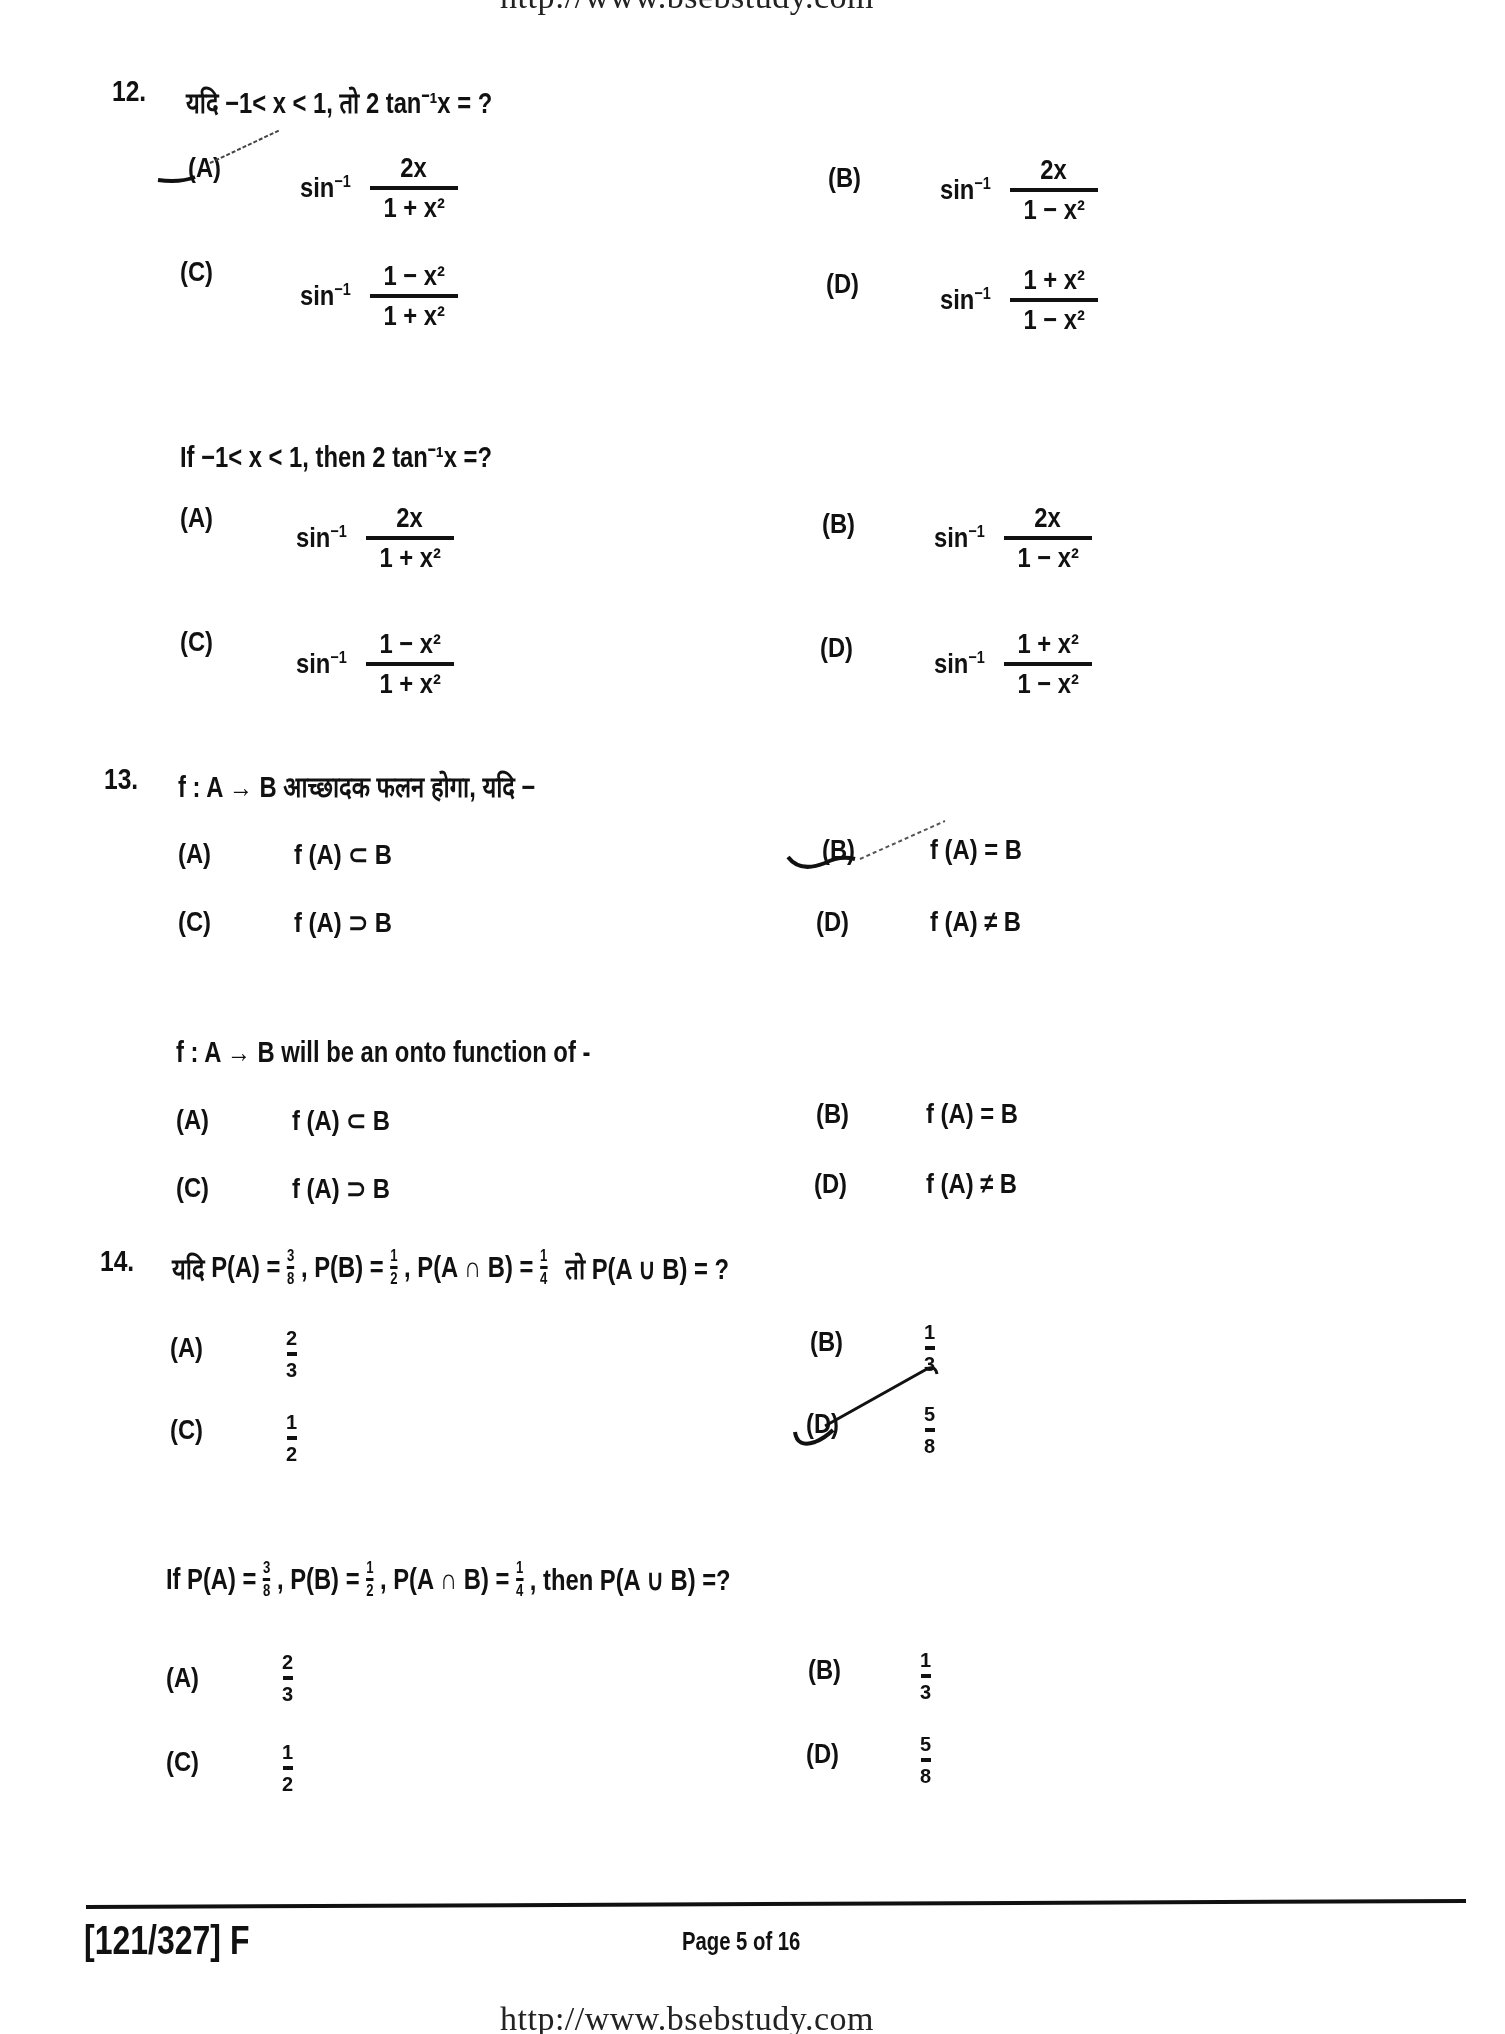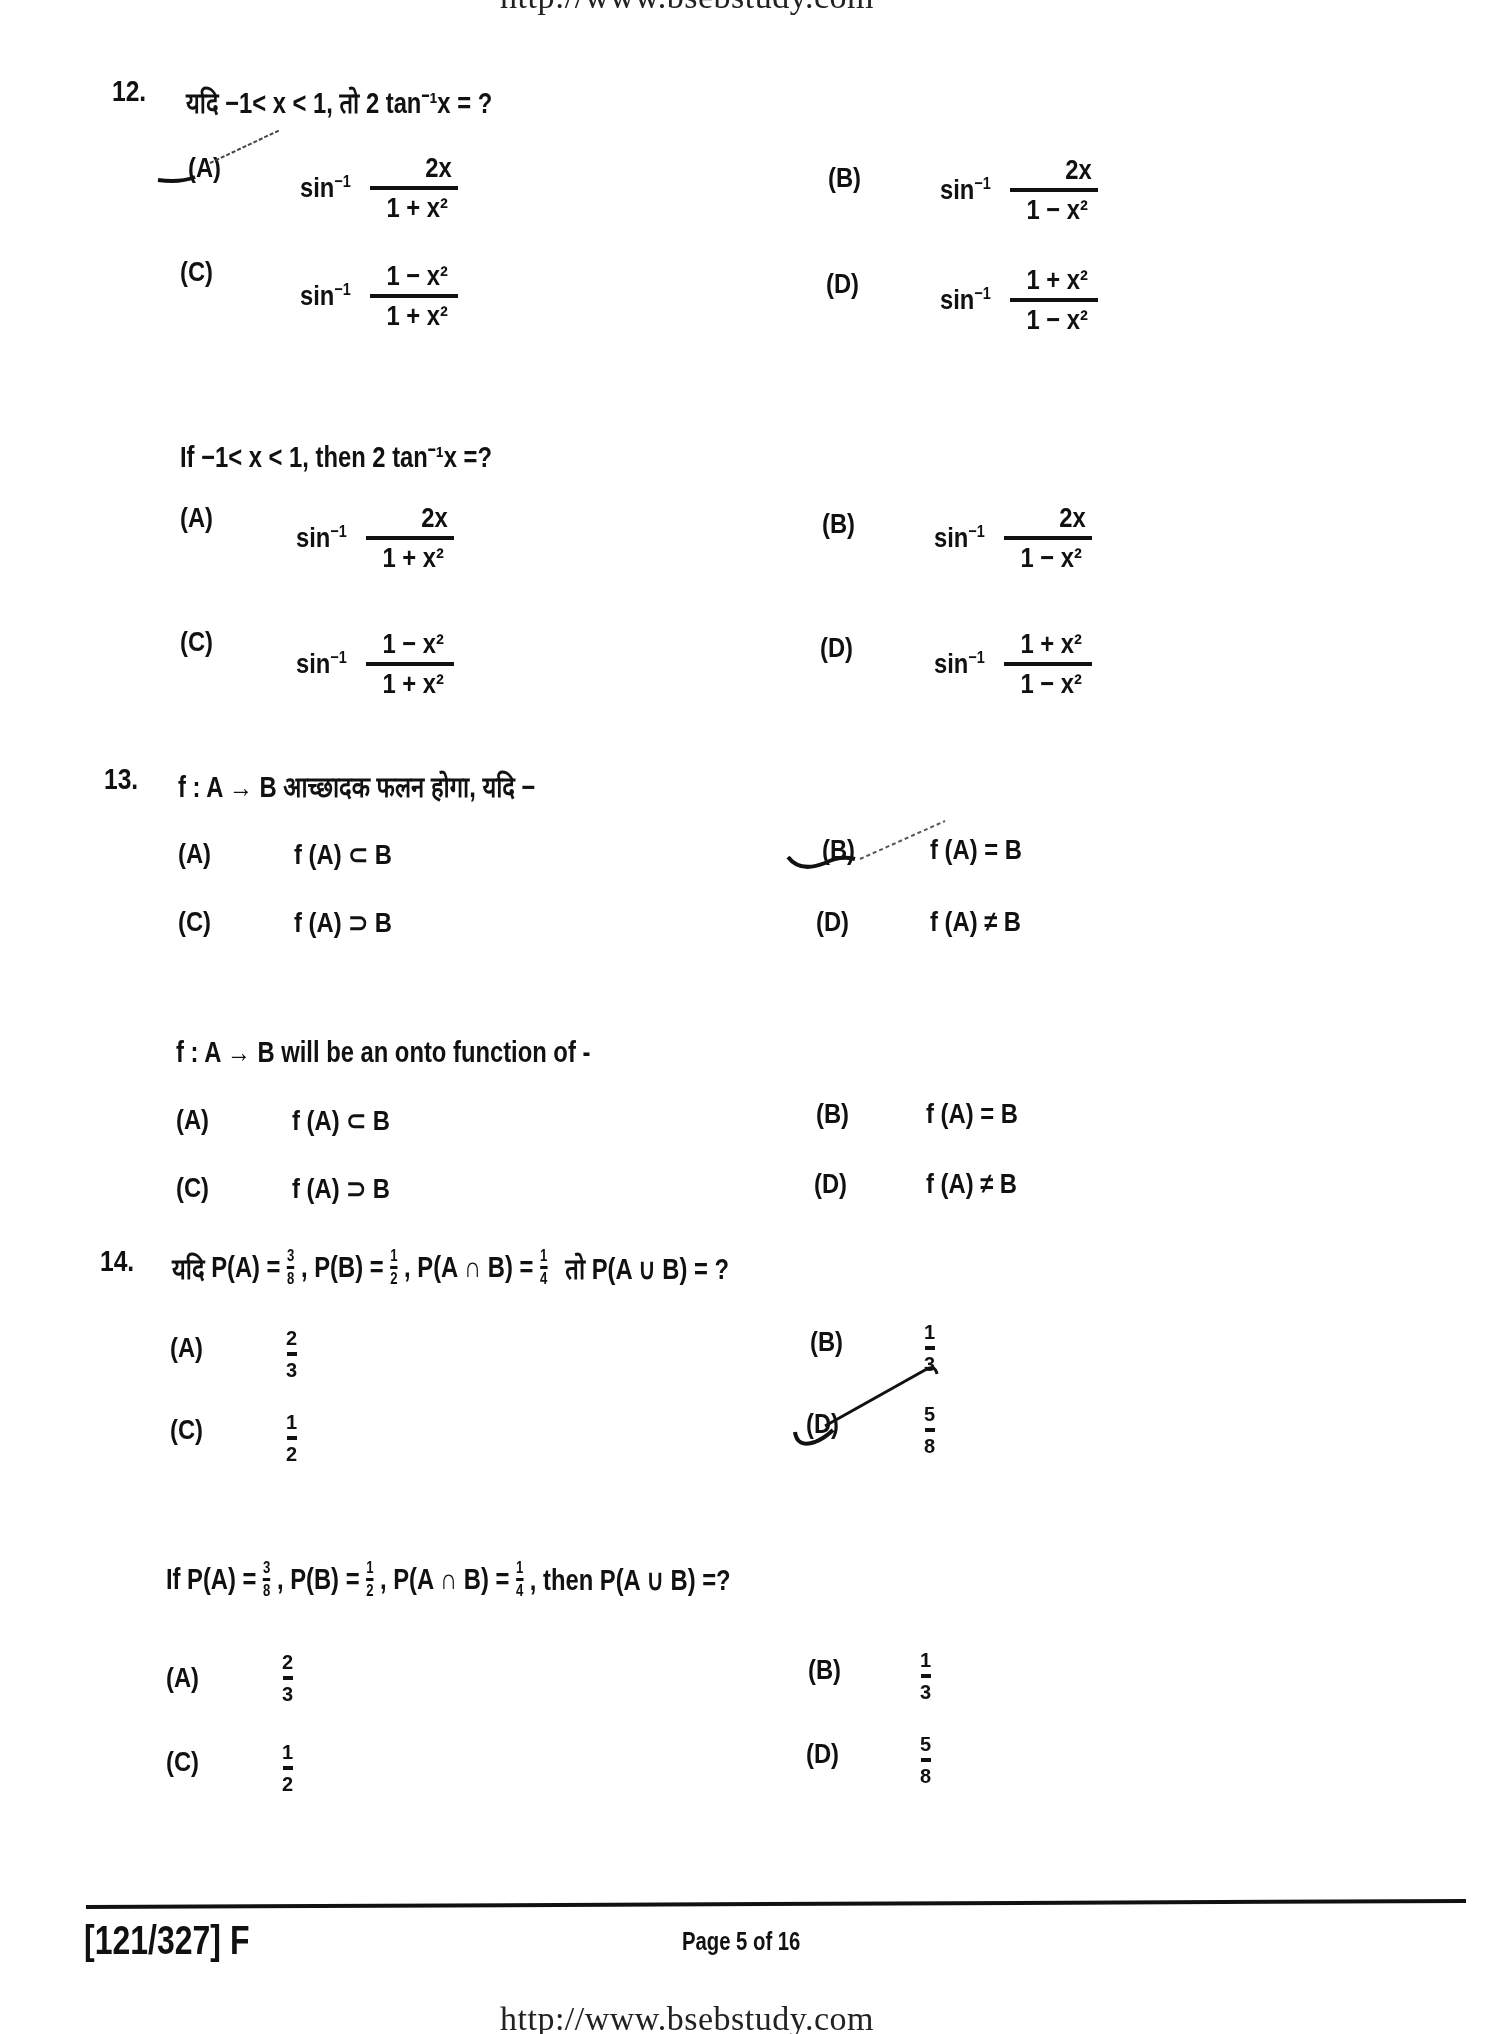--- a/index.html
+++ b/index.html
@@ -13,21 +13,21 @@
     font-family: "Liberation Serif", serif; font-weight: normal;
     font-size: 34px; color: #222; letter-spacing: 0.5px;
   }
   .qnum { font-size: 30px; font-weight: bold; transform: scaleX(0.82); transform-origin: left; }
   .qtext { font-size: 29px; font-weight: bold; transform: scaleX(0.82); transform-origin: left; white-space: nowrap; }
   .opt-label { font-size: 28px; font-weight: bold; transform: scaleX(0.85); transform-origin: left; }
   .opt-text { font-size: 28px; font-weight: bold; transform: scaleX(0.85); transform-origin: left; white-space: nowrap; }
   .sin-expr { display: flex; align-items: center; }
   .fn { font-size: 28px; font-weight: bold; transform: scaleX(0.85); transform-origin: left; margin-right: 4px; }
   .fn sup { font-size: 17px; }
-  .frac { display: inline-flex; flex-direction: column; align-items: flex-end; margin-left: 6px; }
+  .frac { display: inline-flex; flex-direction: column; align-items: center; margin-left: 6px; }
   .frac .num, .frac .den { font-size: 28px; font-weight: bold; line-height: 36px; padding: 0 4px; transform: scaleX(0.85); }
   .frac .bar { height: 4px; background: #111; width: 100%; min-width: 88px; }
   .mini-frac { display: inline-flex; flex-direction: column; align-items: center; vertical-align: middle; line-height: 1; }
   .mini-frac .n, .mini-frac .d { font-size: 16px; font-weight: bold; }
   .mini-frac .b { width: 9px; height: 3px; background: #111; margin: 2px 0; }
   .ans-frac { display: inline-flex; flex-direction: column; align-items: center; line-height: 1; }
   .ans-frac .n, .ans-frac .d { font-size: 20px; font-weight: bold; }
   .ans-frac .b { width: 10px; height: 4px; background: #111; margin: 4px 0; }
   .rule { height: 4px; background: #111; }
   .footer-code { font-size: 40px; font-weight: bold; transform: scaleX(0.8); transform-origin: left; }

